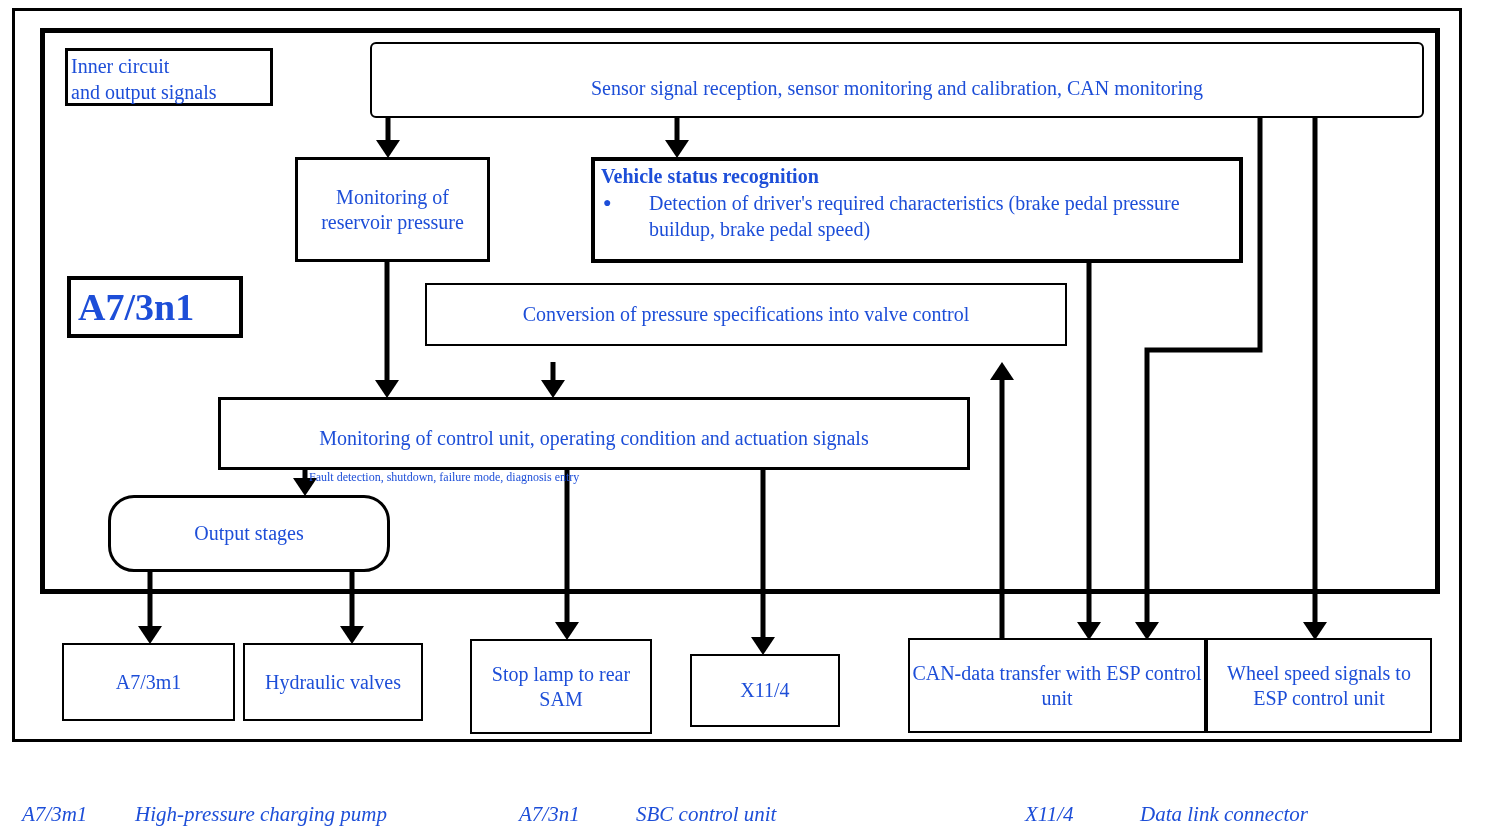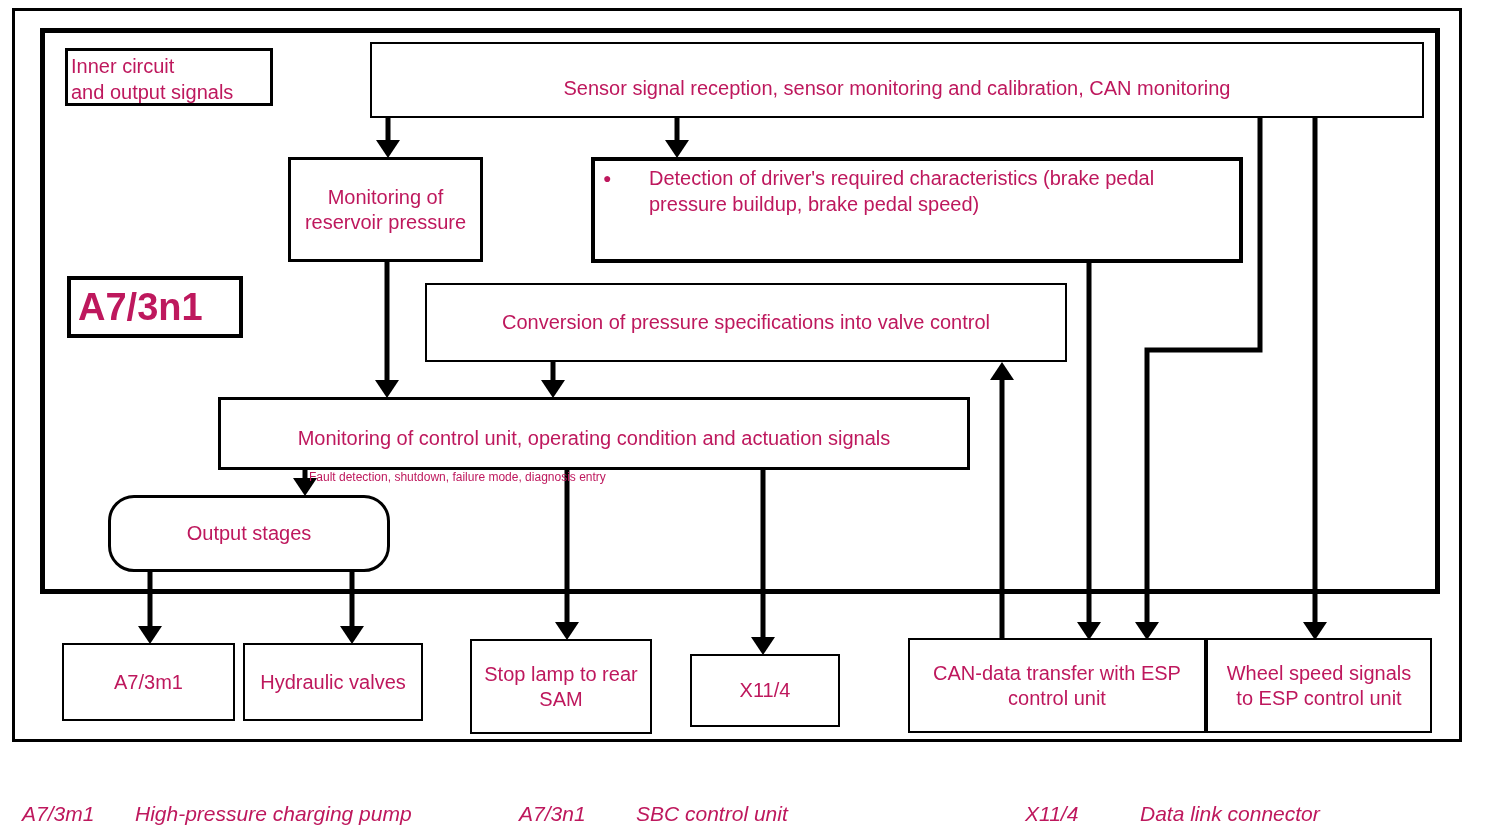--- a/index.html
+++ b/index.html
@@ -1,40 +1,40 @@
 <!DOCTYPE html>
 <html><head>
 <meta charset="utf-8">
 <style>
   html,body{margin:0;padding:0;background:#ffffff;}
   #canvas{
     position:relative;width:1504px;height:840px;background:#ffffff;
-    font-family:Liberation Sans, sans-serif;color:#be185d;overflow:hidden;
+    font-family:Liberation Serif, serif;color:#1d4ed8;overflow:hidden;
   }
   .frame{position:absolute;box-sizing:border-box;border:3px solid #000;background:transparent;}
   #outer-frame{left:12px;top:8px;width:1450px;height:734px;border-width:3px;}
   #inner-frame{left:40px;top:28px;width:1400px;height:566px;border-width:5px;}
   .box{
     position:absolute;box-sizing:border-box;background:#fff;border:2px solid #000;
     display:flex;align-items:center;justify-content:center;text-align:center;
     font-size:20px;line-height:25px;
   }
   #inner-circuit-box{left:65px;top:48px;width:208px;height:58px;border-width:3px;
     justify-content:flex-start;align-items:flex-start;text-align:left;padding:2px 3px;line-height:26px;}
-  #sensor-box{left:370px;top:42px;width:1054px;height:76px;padding-top:16px;}
-  #reservoir-box{left:288px;top:157px;width:195px;height:105px;border-width:3px;padding:0 2px;}
+  #sensor-box{left:370px;top:42px;width:1054px;height:76px;padding-top:16px;border-radius:6px;}
+  #reservoir-box{left:295px;top:157px;width:195px;height:105px;border-width:3px;padding:0 2px;}
   #vehicle-box{left:591px;top:157px;width:652px;height:106px;border-width:4px;
     display:block;text-align:left;padding:3px 6px;}
   #vehicle-box .title{font-weight:bold;}
   #vehicle-box .bullet-row{display:flex;margin-top:1px;}
   #vehicle-box .bullet{width:14px;margin-left:2px;font-size:14px;line-height:26px;}
   #vehicle-box .bullet-text{margin-left:32px;width:575px;line-height:26px;}
   #unit-label-box{left:67px;top:276px;width:176px;height:62px;border-width:4px;
     font-size:38px;font-weight:bold;justify-content:flex-start;padding-left:7px;letter-spacing:0px;}
-  #conversion-box{left:425px;top:283px;width:642px;height:79px;padding-top:0;}
+  #conversion-box{left:425px;top:283px;width:642px;height:63px;padding-top:0;}
   #monitoring-box{left:218px;top:397px;width:752px;height:73px;border-width:3px;padding-top:10px;text-align:center;}
   #fault-note{position:absolute;left:309px;top:464px;width:580px;font-size:12px;line-height:26px;
     text-align:left;z-index:3;}
   #output-stages-box{left:108px;top:495px;width:282px;height:77px;border-width:3px;border-radius:26px;}
   #a7-3m1-box{left:62px;top:643px;width:173px;height:78px;}
   #hydraulic-box{left:243px;top:643px;width:180px;height:78px;}
   #stop-lamp-box{left:470px;top:639px;width:182px;height:95px;}
   #stop-lamp-box .inner{width:176px;}
   #x11-box{left:690px;top:654px;width:150px;height:73px;}
   #can-box{left:908px;top:638px;width:298px;height:95px;}
@@ -64,20 +64,21 @@
 
   <div id="sensor-box" class="box">
     <div>Sensor signal reception, sensor monitoring and calibration, CAN monitoring</div>
   </div>
 
   <div id="reservoir-box" class="box">
     <div>Monitoring of reservoir pressure</div>
   </div>
 
   <div id="vehicle-box" class="box">
+    <div class="title">Vehicle status recognition</div>
     <div class="bullet-row">
       <span class="bullet">●</span>
       <div class="bullet-text">Detection of driver's required characteristics (brake pedal pressure buildup, brake pedal speed)</div>
     </div>
   </div>
 
   <div id="unit-label-box" class="box">
     <div>A7/3n1</div>
   </div>
 

